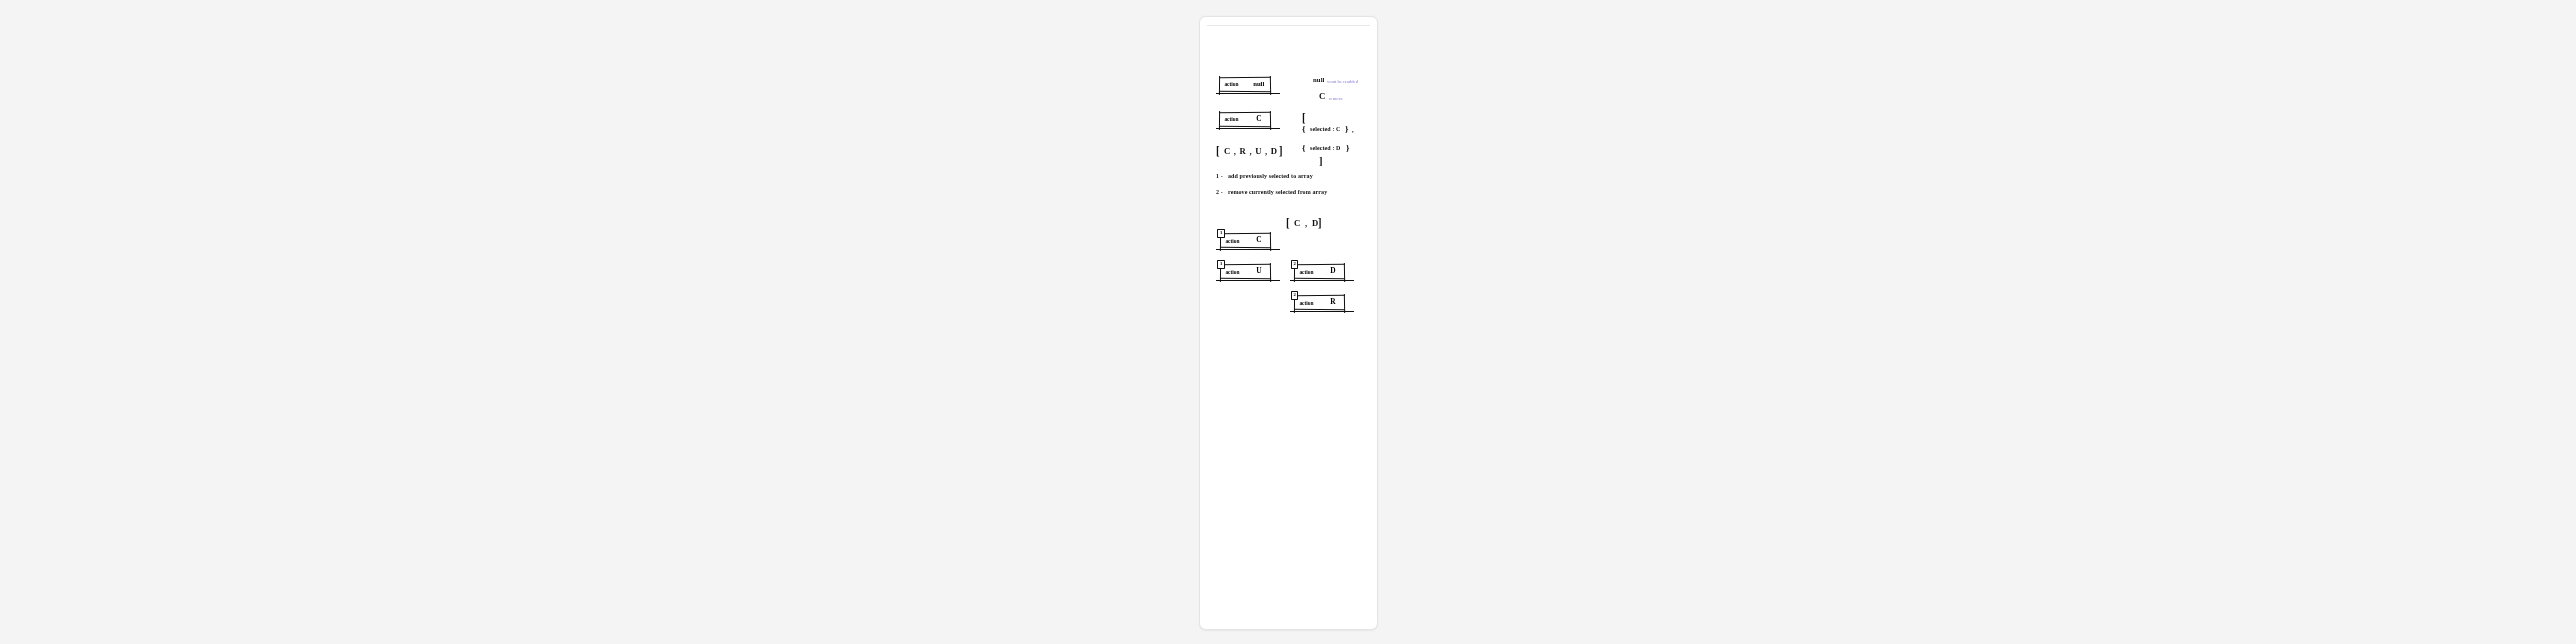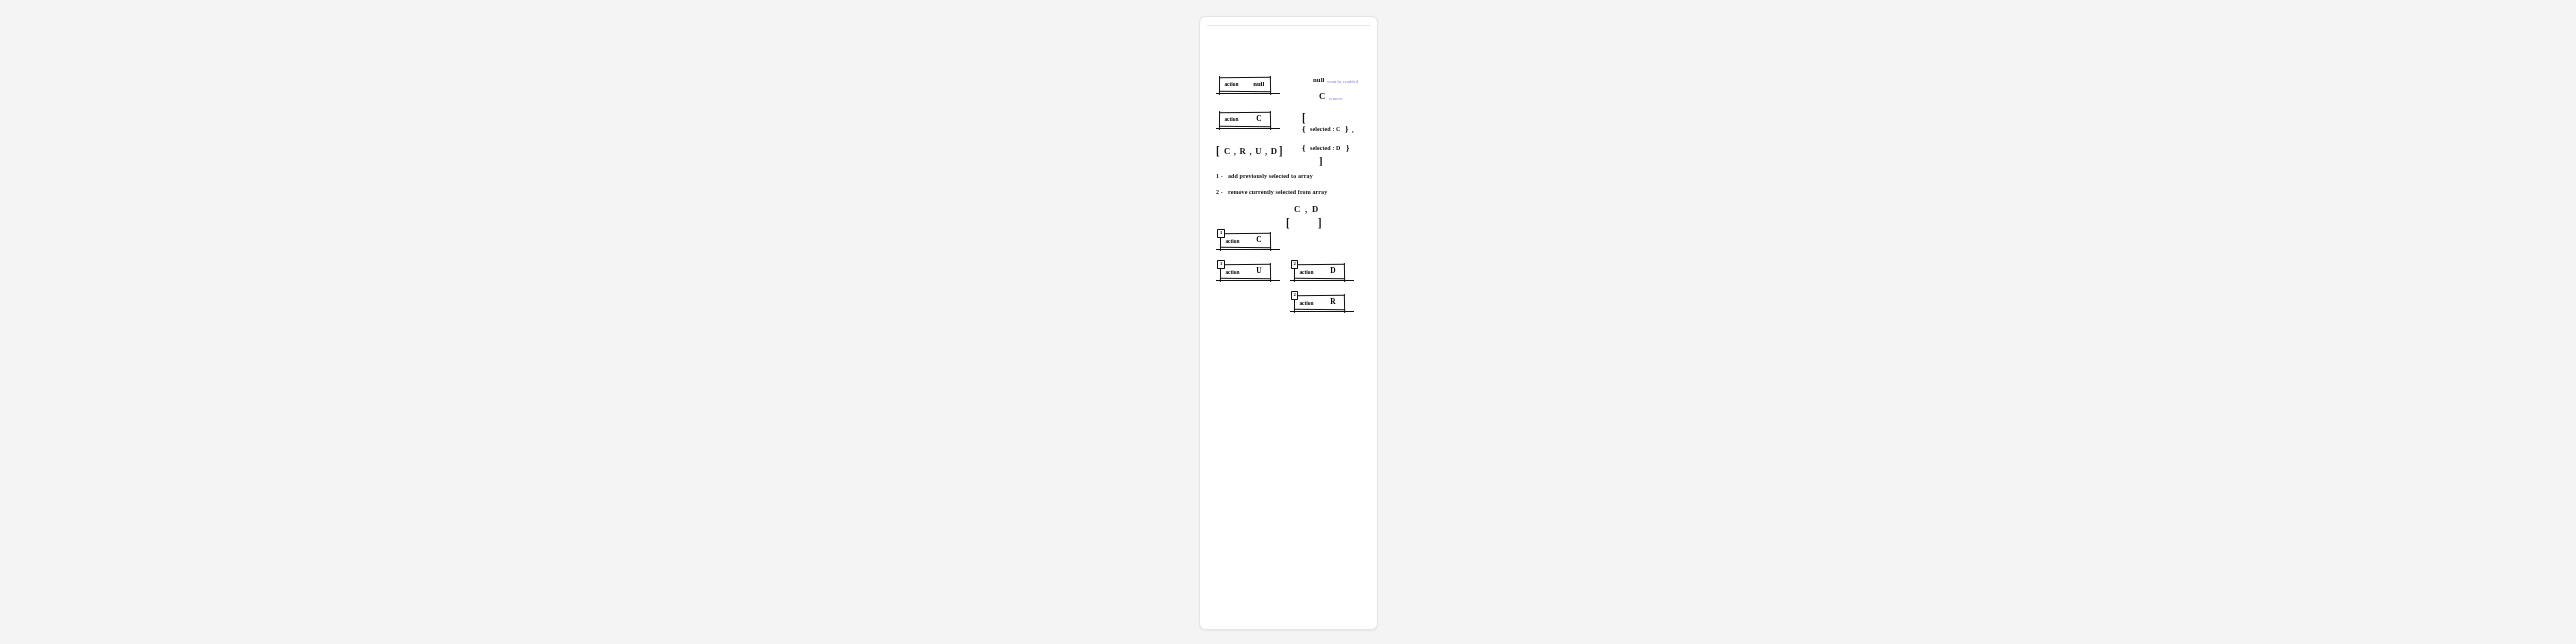--- a/index.html
+++ b/index.html
@@ -71,21 +71,21 @@
   <span class="ink hw sm" style="left:110px;top:128px;">selected :  D</span>
   <span class="curl ink" style="left:146px;top:126px;">}</span>
   <span class="ink brk" style="left:119px;top:137px;transform:scaleY(.9);">]</span>
 
   <span class="ink hw sm" style="left:16px;top:156px;">1 -</span>
   <span class="ink hw sm" style="left:28px;top:156px;">add  previously  selected  to  array</span>
   <span class="ink hw sm" style="left:16px;top:172px;">2 -</span>
   <span class="ink hw sm" style="left:28px;top:172px;">remove  currently  selected  from  array</span>
 
   <span class="ink brk" style="left:86px;top:199px;">[</span>
-  <span class="ink hw big" style="left:94px;top:187px;letter-spacing:1.3px;">C ,  D</span>
+  <span class="ink hw big" style="left:94px;top:201px;letter-spacing:1.3px;">C ,  D</span>
   <span class="ink brk" style="left:118px;top:199px;">]</span>
 
   <div class="box" style="left:20px;top:216px;width:51px;height:14.8px;">
     <div class="t"></div>
       <div class="b"></div>
       <div class="l"></div>
       <div class="r"></div>
     <span class="lbl" style="left:5.4px;top:4.7px;">action</span>
     <span class="val" style="right:9.4px;top:2px;">C</span>
   </div>

